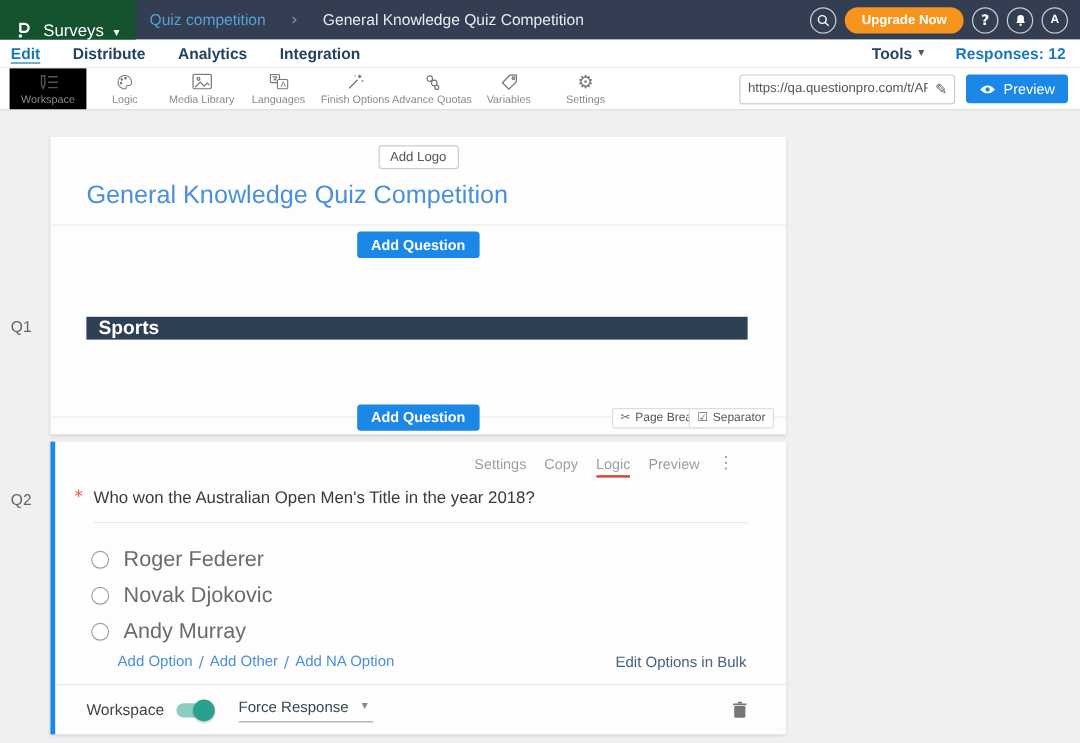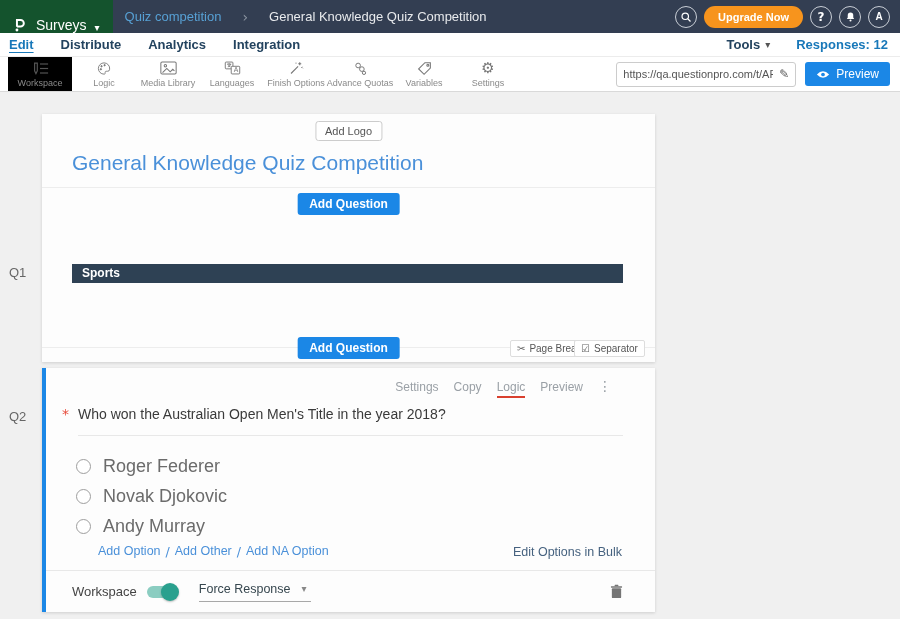--- a/index.html
+++ b/index.html
@@ -46,21 +46,21 @@
   .card{position:absolute;left:42px;width:613px;background:#fdfdfd;box-shadow:0 1px 3px rgba(0,0,0,.14);box-sizing:border-box;}
   .card1{top:21px;height:248px;}
   .card2{top:275px;height:244px;border-left:4px solid #1b87e6;width:613px;}
 
   .add-logo-btn{position:absolute;top:7px;left:50%;transform:translateX(-50%);background:#fff;border:1px solid #ccc;border-radius:3px;padding:3px 9px;font-size:11px;color:#555;cursor:pointer;font-family:"Liberation Sans",sans-serif;}
   .survey-title{position:absolute;top:37px;left:30px;font-size:21px;color:#4a90d9;cursor:text;}
   .hline{position:absolute;left:0;right:0;border-top:1px solid #ededed;}
   .line1{top:73px;}
   .add-q-btn{position:absolute;left:50%;transform:translateX(-50%);background:#1b87e6;color:#fff;border:none;border-radius:3px;font-size:12px;font-weight:bold;padding:4px 12px;cursor:pointer;font-family:"Liberation Sans",sans-serif;}
   .add-q-1{top:79px;}
-  .q1-bar{position:absolute;top:150px;left:30px;right:32px;background:#2e4154;color:#fff;font-size:12px;font-weight:bold;line-height:19px;height:19px;padding:0 10px;cursor:text;}
+  .q1-bar{position:absolute;top:150px;left:30px;right:32px;background:#2e4154;color:#fff;font-size:16px;font-weight:bold;line-height:19px;height:19px;padding:0 10px;cursor:text;}
   .line-footer{top:233px;}
   .add-q-2{top:223px;}
   .mini-btn{position:absolute;top:226px;background:#fff;border:1px solid #ddd;border-radius:2px;padding:2px 6px;font-size:10px;color:#555;display:flex;align-items:center;gap:4px;cursor:pointer;font-family:"Liberation Sans",sans-serif;}
   .mini-btn .glyph{font-size:10px;color:#666;}
   .page-break-btn{left:468px;}
   .separator-btn{left:532px;}
 
   
   .q2-tabs{position:absolute;top:12px;right:43px;display:flex;gap:15px;align-items:flex-start;font-size:12px;color:#9aa0a6;}
   .q2-tab{cursor:pointer;}

